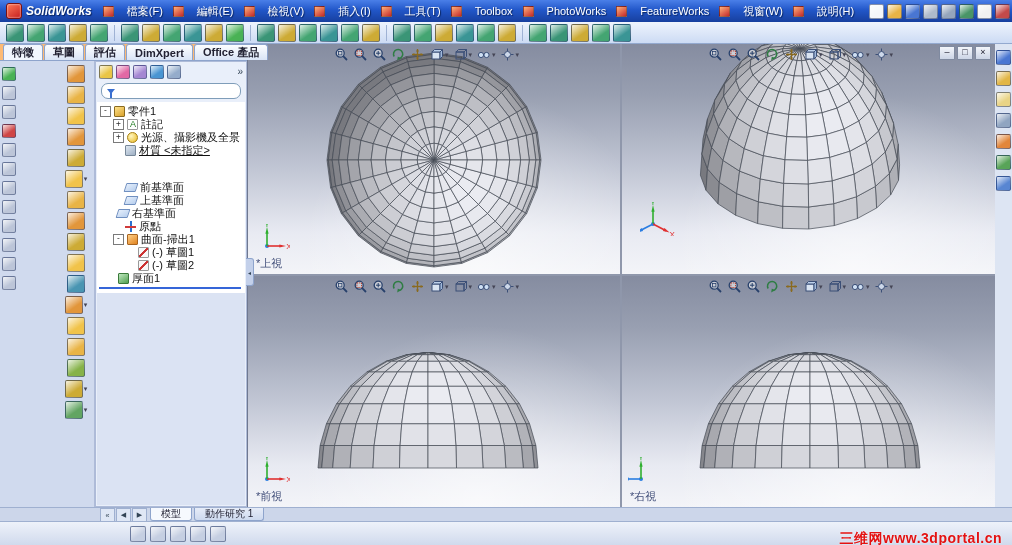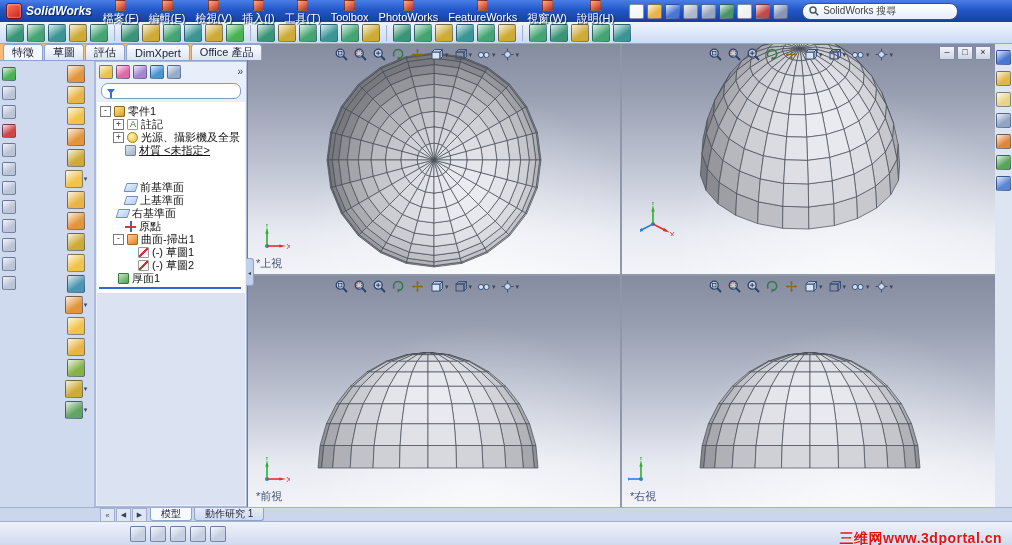--- a/index.html
+++ b/index.html
@@ -9,21 +9,21 @@
 
   
   .titlebar{left:0;top:0;width:1012px;height:22px;
     background:linear-gradient(180deg,#4a7fe8 0%,#2257c9 45%,#173f9e 100%);
     display:flex;align-items:center;color:#fff;z-index:5;}
   .logo{display:flex;align-items:center;gap:4px;padding:0 6px;}
   .logo-badge{width:14px;height:14px;border-radius:3px;background:linear-gradient(145deg,#ff7a5a,#c41d1d);
     border:1px solid #7a1010;box-shadow:inset 0 0 2px #fff;}
   .logo-text{font-weight:bold;font-size:12px;font-style:italic;text-shadow:1px 1px 1px #09235e;}
   .menubar{display:flex;align-items:center;height:100%;}
-  .menu-item{display:flex;align-items:center;gap:0;padding:0 5px;height:100%;cursor:default;flex-direction:column;}
+  .menu-item{display:flex;align-items:center;gap:13px;padding:0 5px;height:100%;cursor:default;}
   .menu-glyph{width:9px;height:9px;border-radius:1px;background:linear-gradient(145deg,#ffb07a,#c42a2a);
     border:1px solid rgba(0,0,0,.35);flex:none;}
   .menu-label{font-size:11px;color:#fff;text-shadow:1px 1px 1px #09235e;white-space:nowrap;}
   .tb-quick{display:flex;align-items:center;gap:3px;margin-left:10px;}
   .tile{display:inline-block;border:1px solid rgba(20,40,90,.5);border-radius:2px;
     background-image:linear-gradient(145deg,rgba(255,255,255,.85),rgba(255,255,255,.05) 60%);}
   .t13{width:13px;height:13px;}
   .t14{width:14px;height:14px;}
   .t16{width:16px;height:16px;}
   .t12{width:12px;height:12px;}
@@ -33,21 +33,21 @@
   .s-text{flex:1;white-space:nowrap;overflow:hidden;color:#444;}
 
   
   .toolbar2{left:0;top:22px;width:1012px;height:22px;
     background:linear-gradient(#eff4fd,#ccdbf4);border-bottom:1px solid #93a9cf;
     display:flex;align-items:center;padding-left:6px;gap:3px;box-sizing:border-box;z-index:4;}
   .tsep{width:1px;height:16px;background:#9fb2d4;margin:0 3px;flex:none;}
 
   
   .tabrow{left:0;top:44px;width:247px;height:17px;background:#fdba74;
-    border-bottom:1px solid #8ea4cc;display:flex;align-items:flex-start;padding-left:3px;box-sizing:border-box;z-index:3;}
+    border-bottom:1px solid #8ea4cc;display:flex;align-items:flex-start;padding-left:3px;box-sizing:border-box;z-index:3;font-weight:bold;}
   .mtab{font-size:11px;height:15px;padding:0 8px;display:flex;align-items:center;
     background:linear-gradient(#fdfeff,#d9e4f6);border:1px solid #8ea4cc;border-bottom:none;
     border-radius:3px 3px 0 0;margin-right:1px;color:#223;white-space:nowrap;}
   .mtab.active{background:#f2f6fd;}
 
   
   .leftdock{left:0;top:61px;width:95px;height:446px;background:#d0daee;border-right:1px solid #aebbd8;box-sizing:border-box;}
   .ltbA{position:absolute;left:0;top:6px;width:17px;display:flex;flex-direction:column;align-items:center;gap:5px;}
   .ltbB{position:absolute;left:60px;top:4px;width:32px;display:flex;flex-direction:column;align-items:center;gap:3px;}
   .ltb-item{display:flex;align-items:center;gap:1px;}

